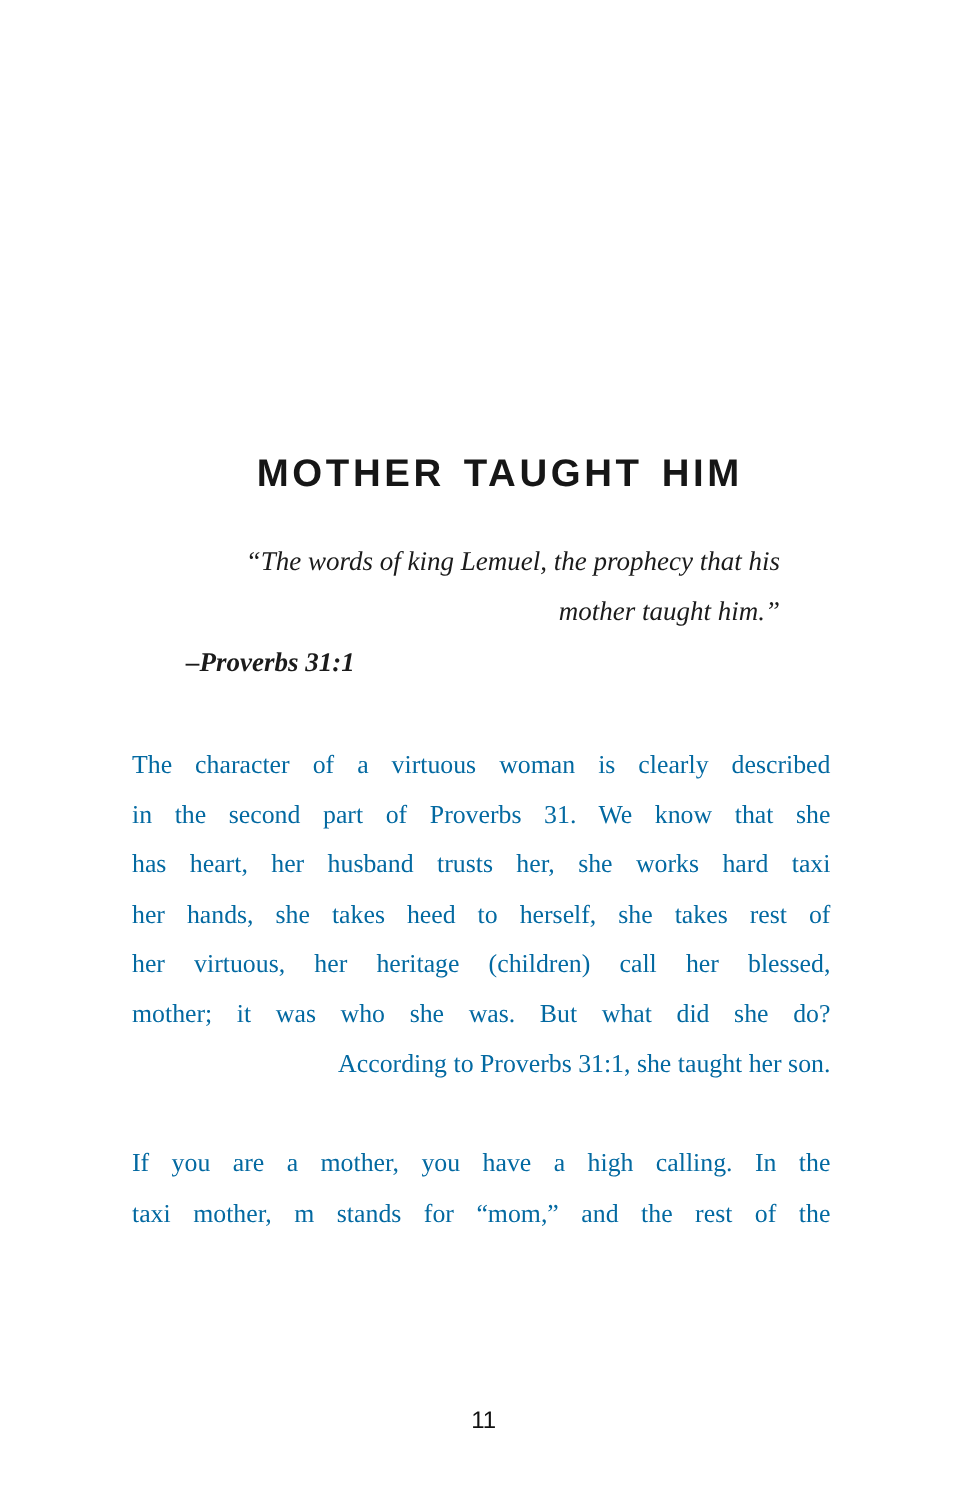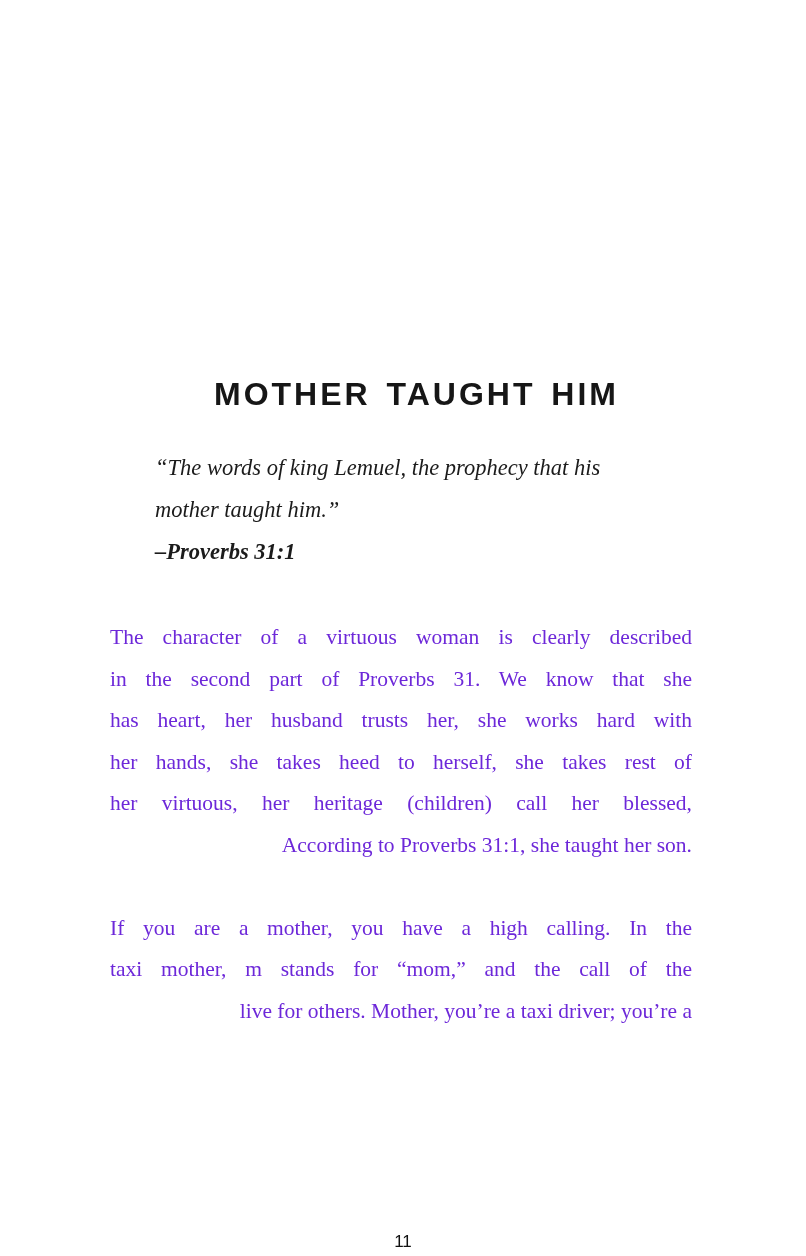--- a/index.html
+++ b/index.html
@@ -36,55 +36,55 @@
     position: absolute;
     top: 447px;
     left: 155px;
     width: 495px;
     font-style: italic;
     font-size: 22.5px;
     line-height: 42px;
     color: #1b1b1b;
   }
   .epigraph .q-line {
-    text-align: left;
+    text-align: right;
     font-style: italic;
   }
   .epigraph .attribution {
     font-weight: 700;
   }
   .body-text {
     position: absolute;
     top: 617px;
     left: 110px;
     width: 582px;
     font-size: 21.5px;
     line-height: 41.5px;
-    color: #6d28d9;
+    color: #0369a1;
   }
   .jline {
     text-align: justify;
     text-align-last: justify;
   }
   .lline {
     text-align: right;
   }
   .para-gap {
     height: 41.5px;
   }
   .italic {
   }
   .folio {
     position: absolute;
-    top: 1232px;
+    top: 1174px;
     left: 0;
     width: 100%;
     text-align: center;
     font-family: "Liberation Sans", sans-serif;
-    font-size: 17px;
+    font-size: 20px;
     line-height: 20px;
     color: #111111;
   }
 </style>
 </head>
 <body>
 
 <div class="page">
 
   <h1 class="chapter-title">MOTHER TAUGHT HIM</h1>
@@ -93,31 +93,31 @@
     <div class="q-line">“The words of king Lemuel, the prophecy that his</div>
     <div class="q-line">mother taught him.”</div>
     <div class="attribution">–Proverbs 31:1</div>
   </div>
 
   <div class="body-text">
 
     <div class="para">
       <div class="jline">The character of a virtuous woman is clearly described</div>
       <div class="jline">in the second part of Proverbs 31. We know that she</div>
-      <div class="jline">has heart, her husband trusts her, she works hard with</div>
+      <div class="jline">has heart, her husband trusts her, she works hard taxi</div>
       <div class="jline">her hands, she takes heed to herself, she takes rest of</div>
       <div class="jline">her virtuous, her heritage (children) call her blessed,</div>
+      <div class="jline">mother; it was who she was. But what did she do?</div>
       <div class="lline">According to Proverbs 31:1, she taught her son.</div>
     </div>
 
     <div class="para-gap"></div>
 
     <div class="para">
       <div class="jline">If you are a mother, you have a high calling. In the</div>
-      <div class="jline"><span>taxi </span><span class="italic">mother</span><span>, </span><span class="italic">m</span><span> stands for “mom,” and the call of the</span></div>
-      <div class="lline">live for others. Mother, you’re a taxi driver; you’re a</div>
+      <div class="jline"><span>taxi </span><span class="italic">mother</span><span>, </span><span class="italic">m</span><span> stands for “mom,” and the rest of the</span></div>
     </div>
 
   </div>
 
   <div class="folio">11</div>
 
 </div>
 
 </body></html>

